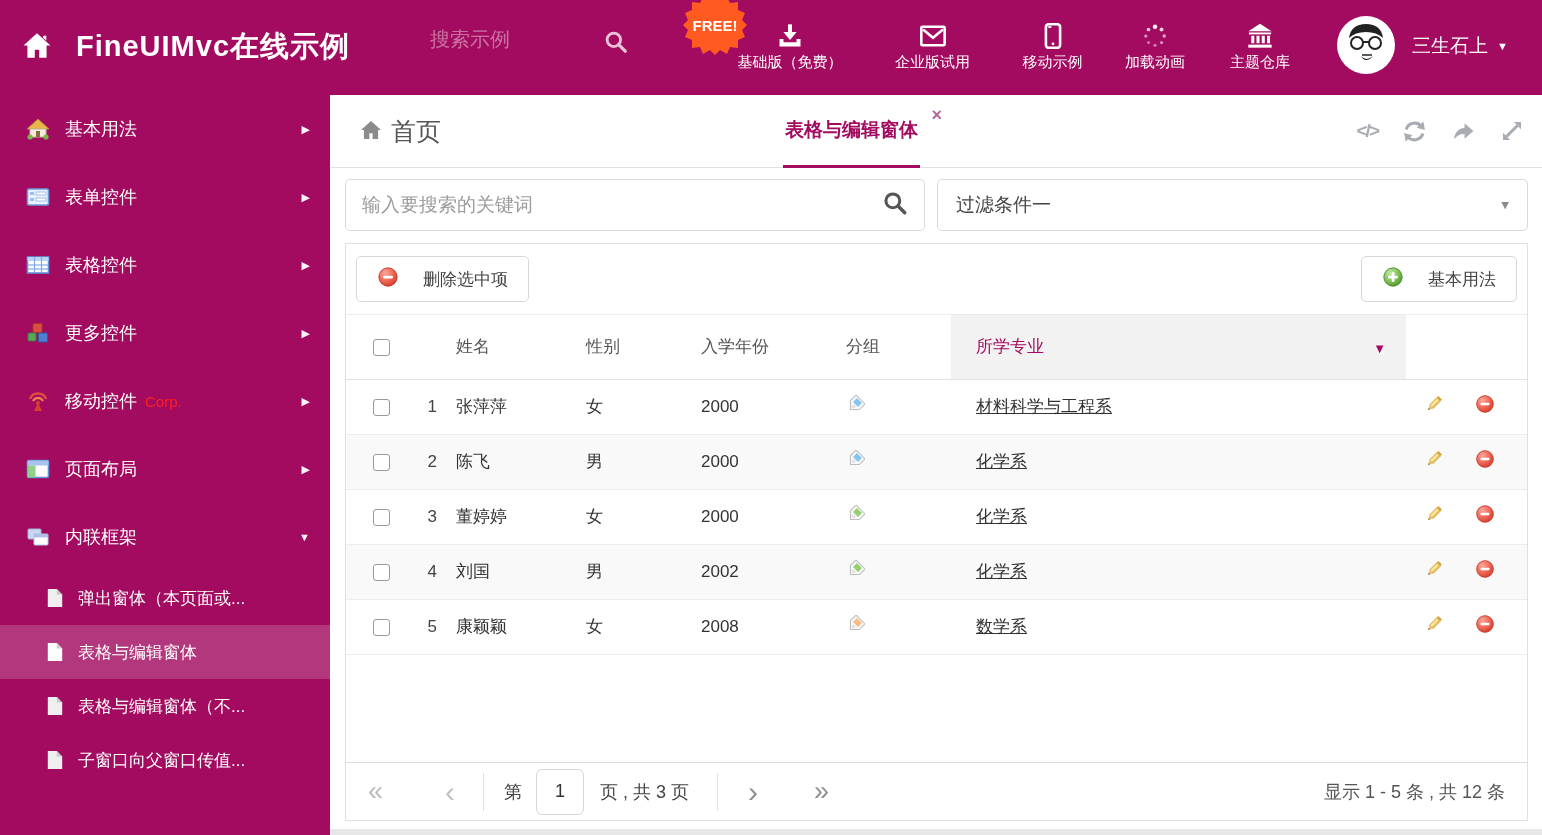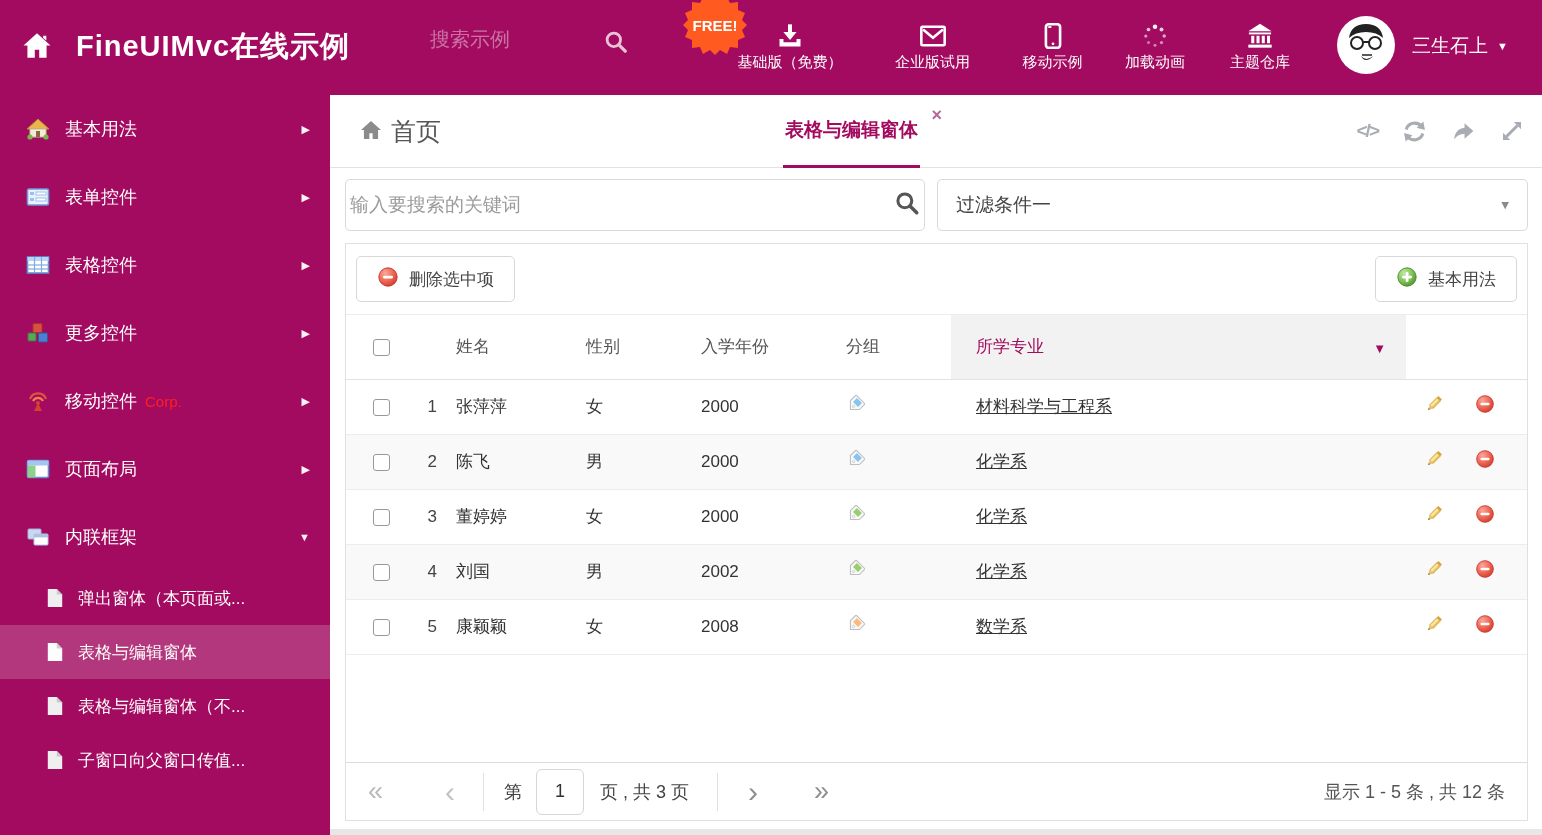--- a/index.html
+++ b/index.html
@@ -41,30 +41,30 @@
   .tabbar { position:relative; height:73px; background:#fff; border-bottom:1px solid #e2e2e2; flex:none; }
   .tab-home { position:absolute; left:30px; top:0; height:100%; display:flex; align-items:center; gap:9px; color:#555; font-size:25px; cursor:pointer; }
   .tab-active { position:absolute; left:453px; top:0; height:73px; display:flex; align-items:center; color:#a30b60; font-weight:bold; font-size:19px; border-bottom:3px solid #a30b60; padding:0 2px; cursor:pointer; }
   .tab-close { position:absolute; top:10px; right:-22px; color:#b5679a; font-size:18px; font-weight:bold; cursor:pointer; }
   .tab-tools { position:absolute; right:18px; top:0; height:100%; display:flex; align-items:center; gap:24px; color:#a9adb3; }
   .tool { cursor:pointer; display:flex; align-items:center; }
   .code-glyph { font-size:19px; font-weight:bold; letter-spacing:-2px; color:#a9adb3; }
 
   
   .filter-row { display:flex; gap:12px; padding:11px 14px 0 15px; flex:none; }
-  .search-box { width:580px; height:52px; border:1px solid #d9d9d9; border-radius:5px; display:flex; align-items:center; padding:0 4px; }
+  .search-box { width:580px; height:52px; border:1px solid #d9d9d9; border-radius:5px; display:flex; align-items:center; padding:0 16px; }
   .search-box input { flex:1; border:none; outline:none; font-size:19px; color:#333; font-family:inherit; }
   .search-box input::placeholder { color:#9b9b9b; }
   .dropdown { flex:1; height:52px; border:1px solid #d9d9d9; border-radius:5px; display:flex; align-items:center; padding:0 18px; font-size:19px; color:#444; cursor:pointer;font-family:Liberation Mono, monospace; }
   .dropdown .caret { margin-left:auto; color:#8a8a8a; font-size:13px; }
 
   
   .panel { margin:12px 14px 0 15px; border:1px solid #e0e0e0; height:578px; display:flex; flex-direction:column; background:#fff; }
   .toolbar { display:flex; justify-content:space-between; padding:12px 10px; border-bottom:1px solid #ececec; flex:none; }
-  .btn { height:46px; border:1px solid #d8d8d8; border-radius:5px; background:#fff; display:flex; align-items:center; gap:10px; padding:0 20px; font-size:17px; color:#444; cursor:pointer; font-family:inherit; }
+  .btn { height:46px; border:1px solid #d8d8d8; border-radius:5px; background:#fff; display:flex; align-items:center; gap:24px; padding:0 20px; font-size:17px; color:#444; cursor:pointer; font-family:inherit; }
 
   table { border-collapse:collapse; width:100%; table-layout:fixed; flex:none; }
   th,td { overflow:hidden; white-space:nowrap; }
   thead th { height:64px; font-weight:normal; color:#555; font-size:17px; text-align:left; border-bottom:1px solid #e2e2e2; }
   th.major-h { background:#f2f2f2; color:#a30b60; position:relative; }
   th.major-h .caret { position:absolute; right:20px; top:26px; font-size:13px; color:#a30b60; cursor:pointer; }
   tbody td { height:55px; font-size:17px; color:#333; border-bottom:1px solid #ededed; }
   tbody tr:nth-child(even) { background:#f9f9f9; }
   .c-check { width:70px; text-align:center; }
   .c-num { width:25px; text-align:right; padding-right:4px; color:#444; }

